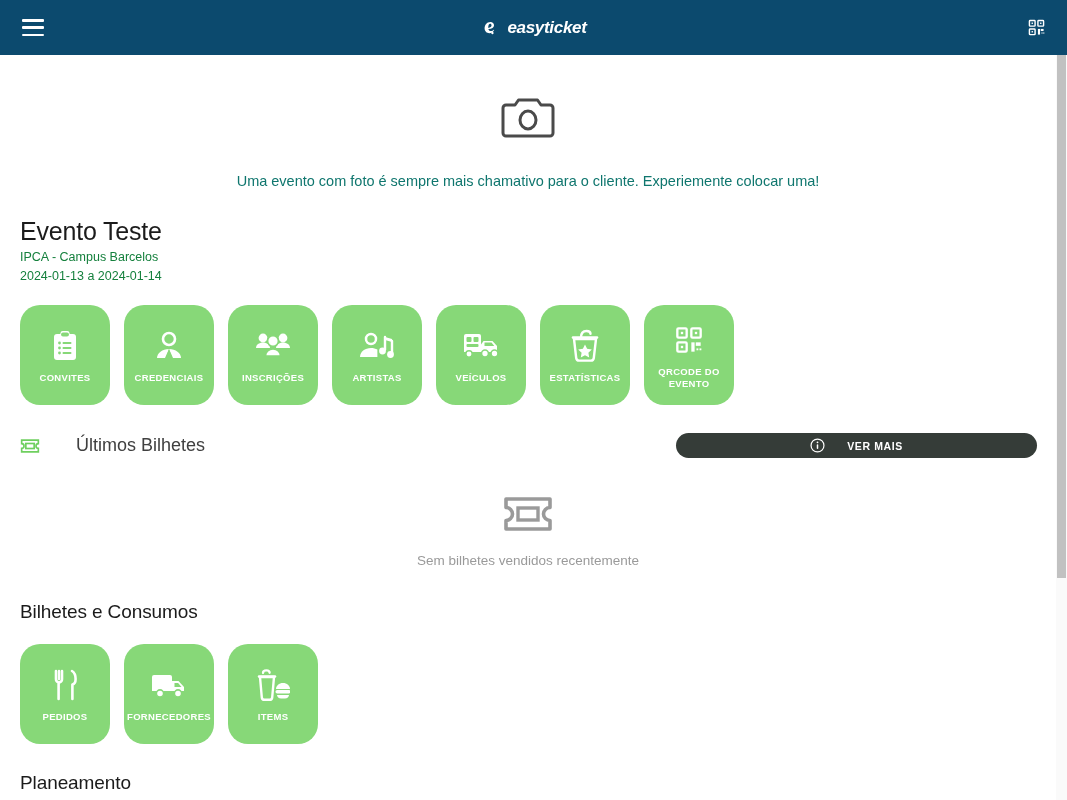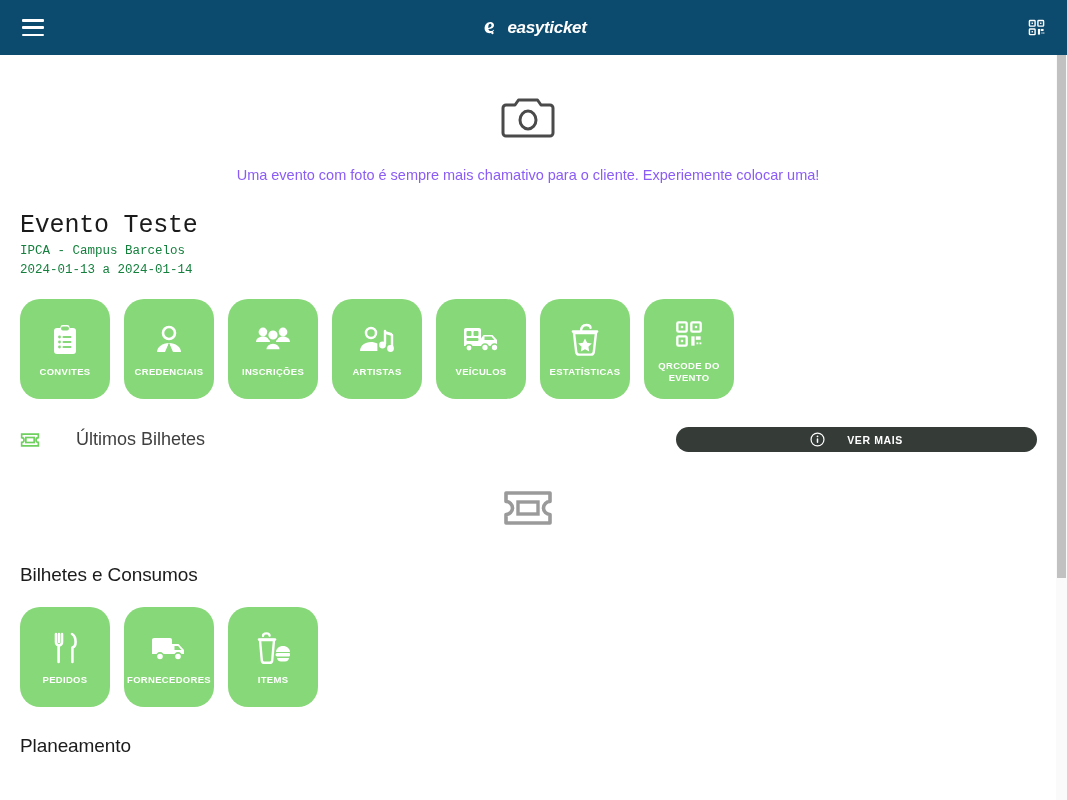--- a/index.html
+++ b/index.html
@@ -52,25 +52,25 @@
     position: absolute; top: 0; left: 1px;
     width: 9px; height: 523px;
     background: #c1c1c1; border-radius: 0px;
   }
 
   
   .photo-block {
     padding-top: 38px; text-align: center;
   }
   .photo-caption {
-    margin-top: 22px; font-size: 14.5px; color: #8b5cf6;
-  }
-
-  
-  .event-block { padding: 28px 0 0 20px; font-family: Liberation Mono, monospace; }
+    margin-top: 28px; font-size: 14.5px; color: #0f766e;
+  }
+
+  
+  .event-block { padding: 28px 0 0 20px; }
   .event-title { font-size: 25px; font-weight: 400; color: #1b1b1b; letter-spacing: -0.2px; }
   .event-sub { font-size: 12.5px; color: #15803d; line-height: 15px; margin-top: 4px; }
 
   
   .card-row { display: flex; gap: 14px; padding: 21px 0 0 20px; flex-wrap: wrap; }
   .card {
     width: 90px; height: 100px;
     background: #87d878; border-radius: 20px;
     display: flex; flex-direction: column;
     align-items: center; justify-content: center;
@@ -286,20 +286,21 @@
         </svg>
         <span class="lbl">VER MAIS</span>
       </div>
     </div>
 
     <div class="empty-tickets">
       <svg width="52" height="38" viewBox="0 0 52 38">
         <path d="M4 4h44v8.5a6 6 0 0 0 0 13V34H4v-8.5a6 6 0 0 0 0-13z" fill="none" stroke="#9a9a9a" stroke-width="3.6" stroke-linejoin="round"></path>
         <rect x="16" y="13" width="20" height="12" fill="none" stroke="#9a9a9a" stroke-width="3.4"></rect>
       </svg>
+      <div class="msg">Sem bilhetes vendidos recentemente</div>
     </div>
 
     <div class="section-title">Bilhetes e Consumos</div>
 
     <div class="card-row">
 
       <div class="card">
         <div class="ico">
           <svg width="28" height="32" viewBox="0 0 28 32">
             <path d="M5 2v8a3.5 3.5 0 0 0 2.6 3.4V30" stroke="#fff" stroke-width="2.6" fill="none" stroke-linecap="round"></path>

